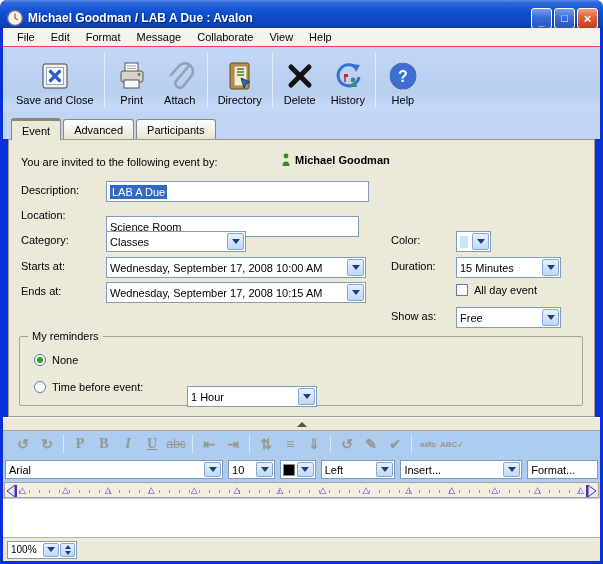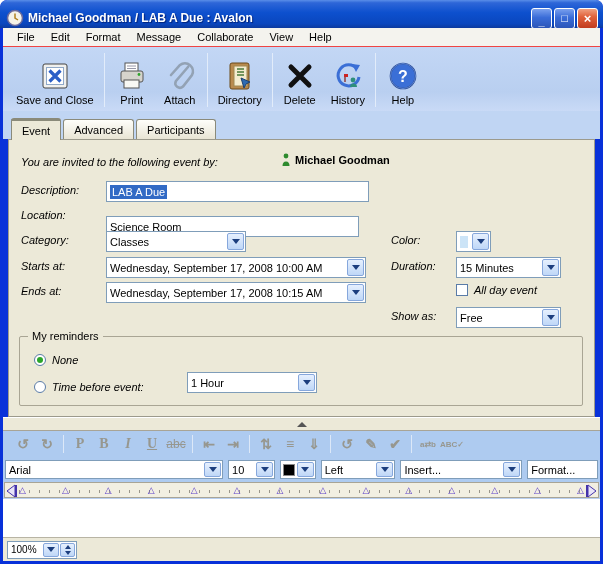--- a/index.html
+++ b/index.html
@@ -42,21 +42,21 @@
   .tab { border:1px solid #8A8A7A; border-bottom:none; border-radius:3px 3px 0 0;
     padding:4px 10px 3px; margin-right:2px; font-size:11px;
     background:linear-gradient(180deg,#FEFEFA,#E8E4D4); position:relative; top:0; cursor:default; }
   .tab.active { background:#ECE9D8; border-top:3px solid #E68B2C; padding-top:4px; margin-bottom:-1px;
     z-index:3; border-color:#8A8A7A; }
 
   
   .panel { height:278px; margin:0 5px; background:#ECE9D8; border:1px solid #9C9A8C;
     position:relative; z-index:2; }
   .p-abs { position:absolute; white-space:nowrap; }
-  .flabel { font-size:11px;font-style:italic; }
+  .flabel { font-size:11px; }
   .inviter { display:flex; align-items:center; gap:4px; font-weight:bold; }
 
   .tfield { background:#fff; border:1px solid #7F9DB9; height:21px; font-size:11px;
     display:flex; align-items:center; padding-left:3px; overflow:hidden; }
   .sel { background:#316AC5; color:#fff; padding:1px 2px; }
 
   .dd { background:#fff; border:1px solid #7F9DB9; height:21px; display:flex;
     align-items:center; overflow:hidden; cursor:default; }
   .dd-t { flex:1 1 auto; padding-left:3px; font-size:11px; white-space:nowrap; overflow:hidden; }
   .dd-b { flex:0 0 17px; align-self:stretch; margin:1px; border:1px solid #86A7DC; border-radius:2px;
@@ -303,21 +303,21 @@
     <div class="groupbox" style="left:10px;top:196px;width:564px;height:70px">
       <span class="gb-title">My reminders</span>
       <span class="p-abs ctl-row" style="left:14px;top:17px">
         <span class="radio checked"></span>
         <span class="flabel">None</span>
       </span>
       <span class="p-abs ctl-row" style="left:14px;top:44px">
         <span class="radio"></span>
         <span class="flabel">Time before event:</span>
       </span>
-      <div class="p-abs dd" style="left:167px;top:35px;width:130px">
+      <div class="p-abs dd" style="left:167px;top:49px;width:130px">
         <span class="dd-t">1 Hour</span>
           <span class="dd-b"></span>
       </div>
     </div>
   </div>
 
   <div class="splitter">
     <span class="split-grip"></span>
   </div>
 

